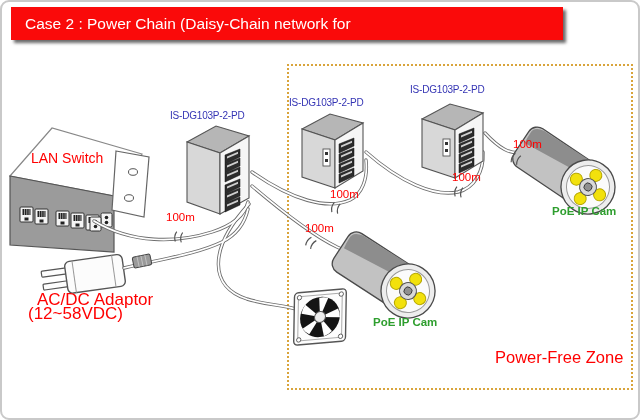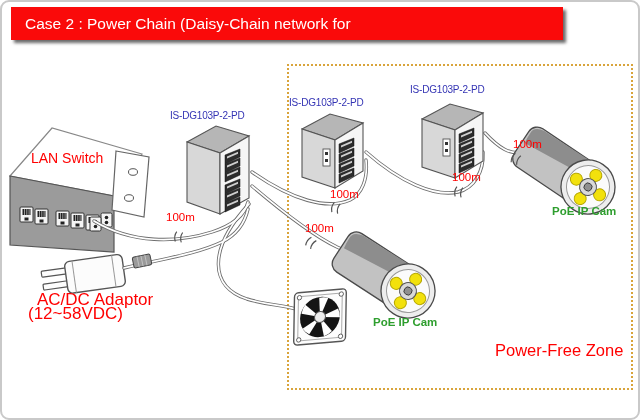--- a/index.html
+++ b/index.html
@@ -213,14 +213,14 @@
   <div class="lbl lbl-dist" style="left:328px;top:186px;">100m</div>
   <div class="lbl lbl-dist" style="left:450px;top:169px;">100m</div>
   <div class="lbl lbl-dist" style="left:511px;top:136px;">100m</div>
 
   <div class="lbl lbl-green" style="left:371px;top:314px;">PoE IP Cam</div>
   <div class="lbl lbl-green" style="left:550px;top:203px;">PoE IP Cam</div>
 
   <div class="lbl lbl-adaptor" style="left:35px;top:288px;">AC/DC Adaptor</div>
   <div class="lbl lbl-adaptor" style="left:26px;top:302px;">(12~58VDC)</div>
 
-  <div class="lbl lbl-zone" style="left:493px;top:339px;">Power-Free Zone</div>
+  <div class="lbl lbl-zone" style="left:493px;top:346px;">Power-Free Zone</div>
 </div>
 
 </body></html>

